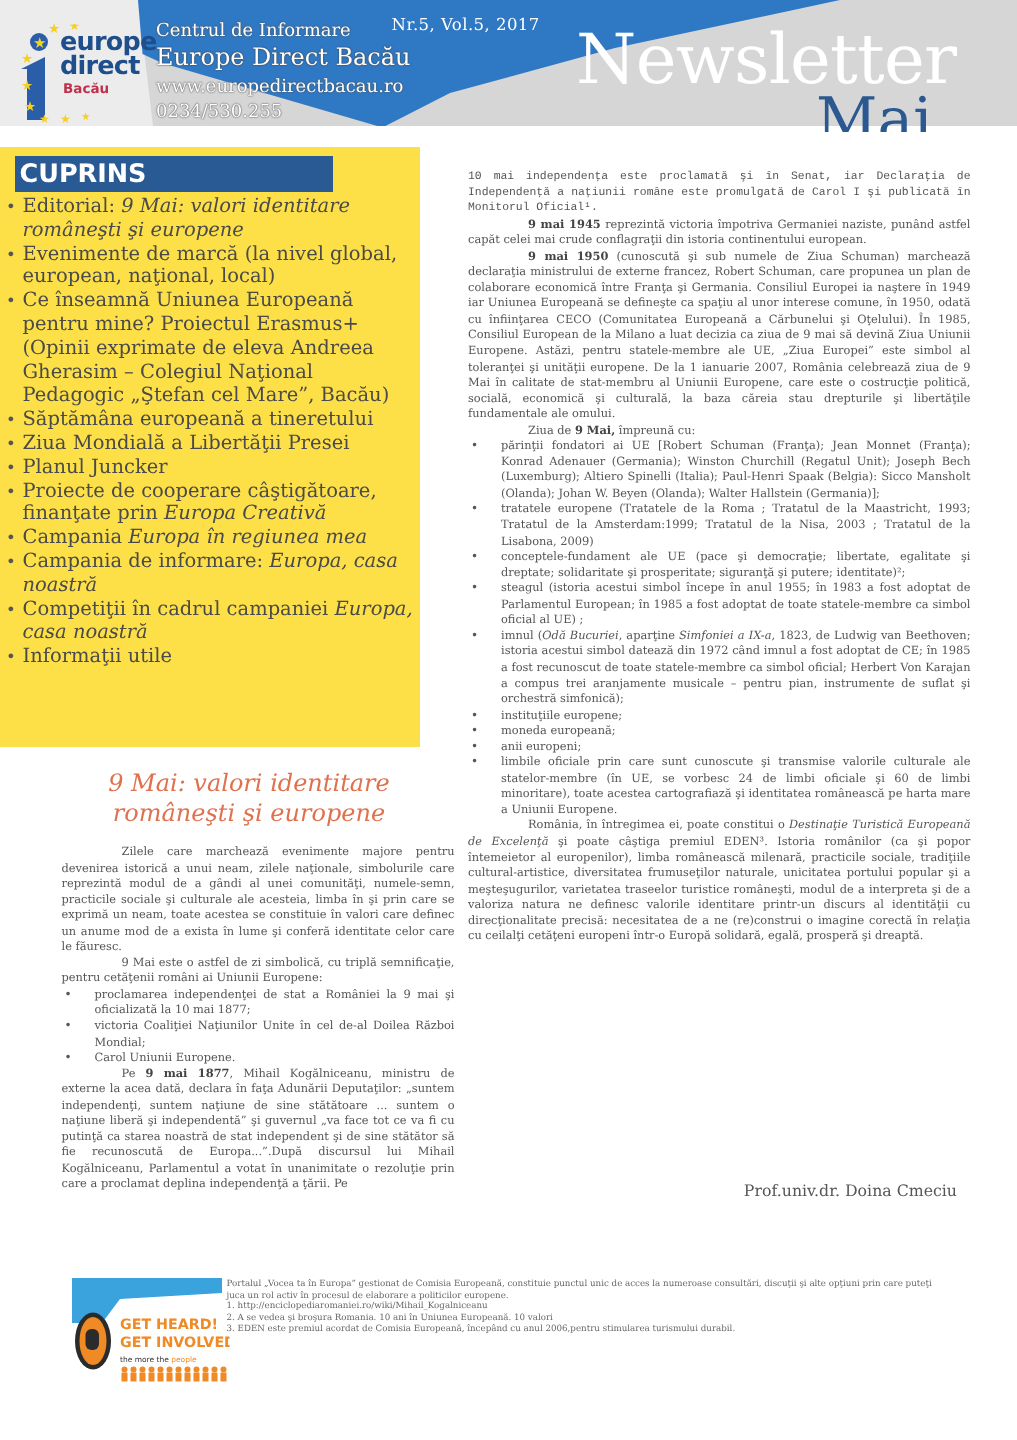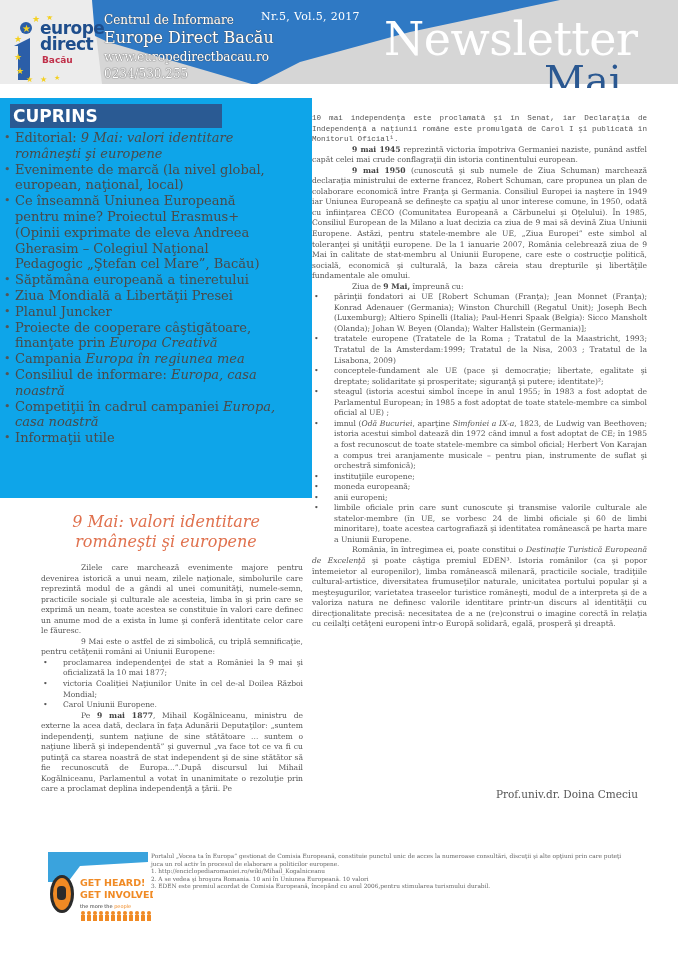--- a/index.html
+++ b/index.html
@@ -12,21 +12,21 @@
   .logo-direct { position:absolute; left:30px; top:20px; font-family:"DejaVu Sans", sans-serif; font-size:17px; color:#1f4e8c; font-weight:bold; letter-spacing:-0.5px; line-height:16px; }
   .logo-city { position:absolute; left:32px; top:39px; font-family:"DejaVu Sans", sans-serif; font-size:9px; color:#c0304a; font-weight:bold; }
   .org1 { position:absolute; left:104px; top:13px; font-size:12px; color:#fff; text-shadow:0 0 1px #555, 0 0 1px #555; }
   .org2 { position:absolute; left:104px; top:28px; font-size:16px; color:#fff; text-shadow:0 0 1px #444, 0 0 1px #444; }
   .org3 { position:absolute; left:104px; top:50px; font-size:12px; color:#fff; text-shadow:0 0 1px #555, 0 0 1px #555; }
   .org4 { position:absolute; left:104px; top:67px; font-size:12px; color:#fff; text-shadow:0 0 1px #555, 0 0 1px #555; }
   .issue { position:absolute; left:261px; top:10px; font-size:11px; color:#fff; letter-spacing:0.3px; }
   .nl-title { position:absolute; left:384px; top:16px; font-size:46px; color:#fff; line-height:46px; letter-spacing:-0.5px; }
   .nl-month { position:absolute; left:544px; top:57px; font-size:40px; color:#2b5891; line-height:46px; }
 
-  .toc { position:absolute; left:0; top:98px; width:312px; height:400px; background:#0ea5e9; }
+  .toc { position:absolute; left:0; top:98px; width:280px; height:400px; background:#fde047; }
   .toc-title { position:absolute; left:10px; top:6px; width:212px; height:24px; background:#2a5a93; color:#fff;
                font-family:"DejaVu Sans", sans-serif; font-weight:bold; font-size:17px; line-height:24px; padding-left:3px; box-sizing:border-box; }
   .toc ul { position:absolute; left:0; top:32px; margin:0; padding:0; list-style:none; width:276px; }
   .toc li { position:relative; padding-left:15px; font-size:13px; line-height:15.8px; color:#4a4a4a; }
   .toc li::before { content:"•"; position:absolute; left:4px; top:0; font-size:11px; color:#555; }
   .toc li i { font-style:italic; }
 
   .ed-title { position:absolute; left:50px; top:512px; width:232px; text-align:center; color:#e0714e; font-style:italic; font-size:16px; line-height:20px; }
   .col { font-size:7.6px; line-height:10.55px; color:#555; text-align:justify; }
   .left-col { position:absolute; left:41px; top:563px; width:262px; }
@@ -96,21 +96,21 @@
   <div class="toc-title">CUPRINS</div>
   <ul>
     <li><span>Editorial: </span><i>9 Mai: valori identitare româneşti şi europene</i></li>
     <li><span>Evenimente de marcă (la nivel global, european, naţional, local)</span></li>
     <li><span>Ce înseamnă Uniunea Europeană pentru mine? Proiectul Erasmus+ (Opinii exprimate de eleva Andreea Gherasim – Colegiul Naţional Pedagogic „Ştefan cel Mare”, Bacău)</span></li>
     <li><span>Săptămâna europeană a tineretului</span></li>
     <li><span>Ziua Mondială a  Libertăţii  Presei</span></li>
     <li><span>Planul Juncker</span></li>
     <li><span>Proiecte de cooperare câştigătoare, finanţate prin </span><i>Europa Creativă</i></li>
     <li><span>Campania </span><i>Europa în regiunea mea</i></li>
-    <li><span>Consiliul de informare: </span><i>Europa, casa noastră</i></li>
+    <li><span>Campania de informare: </span><i>Europa, casa noastră</i></li>
     <li><span>Competiţii în cadrul campaniei </span><i>Europa, casa noastră</i></li>
     <li><span>Informaţii utile</span></li>
   </ul>
 </div>
 
 <div class="ed-title">9 Mai: valori identitare româneşti şi europene</div>
 
 <div class="col left-col">
   <p class="para">Zilele care marchează evenimente majore pentru devenirea istorică a unui neam, zilele naţionale, simbolurile care reprezintă modul de a gândi al unei comunităţi, numele-semn, practicile sociale şi culturale ale acesteia, limba în şi prin care se exprimă un neam, toate acestea se constituie în valori care definec un anume mod de a exista în lume şi conferă identitate celor care le făuresc.</p>
   <p class="para">9 Mai este o astfel de zi simbolică, cu triplă semnificaţie, pentru cetăţenii români ai Uniunii Europene:</p>

